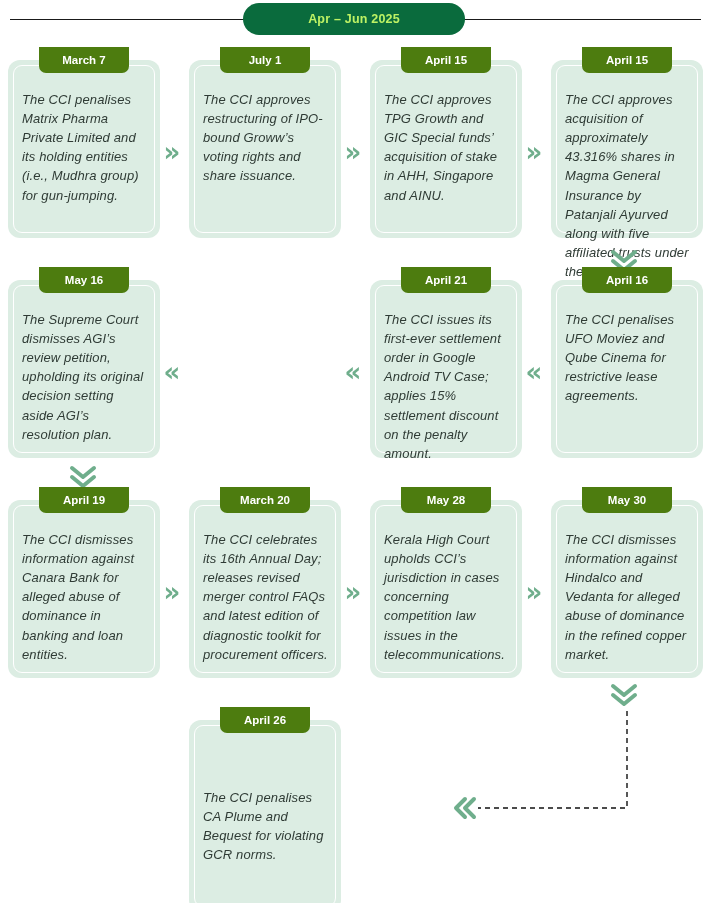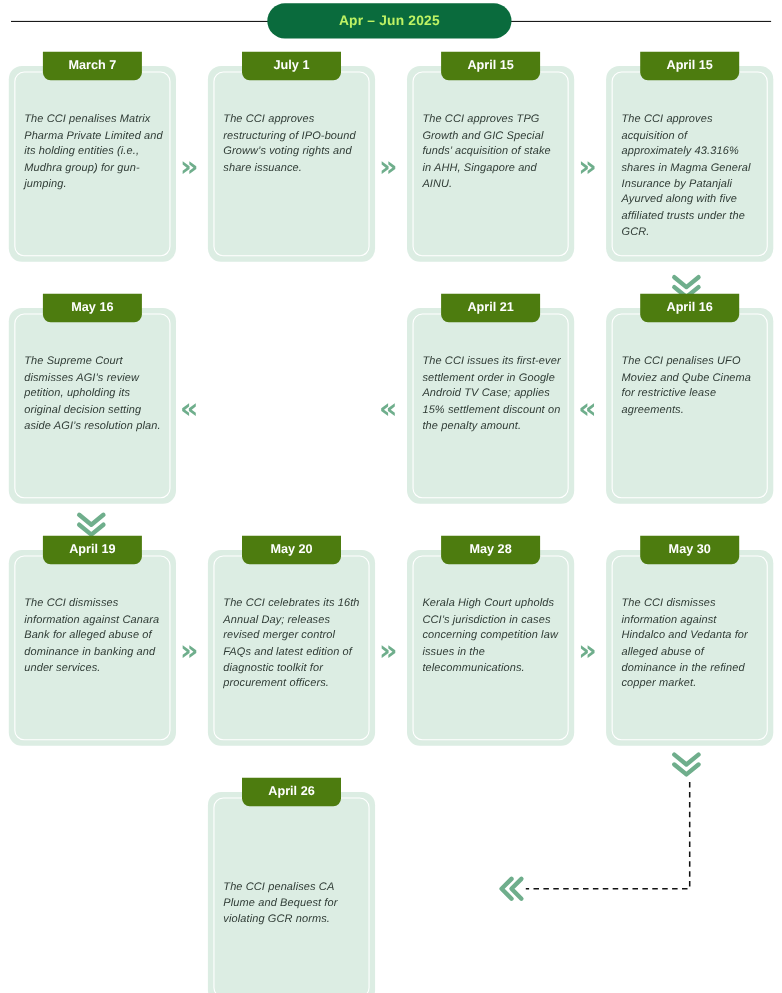--- a/index.html
+++ b/index.html
@@ -53,22 +53,22 @@
     position:absolute; left:31px; top:-13px;
     width:90px; height:26px;
     background:#4d7c0f;
     border-radius:0 0 7px 7px;
     display:flex; align-items:center; justify-content:center;
     color:#ffffff; font-size:11.5px; font-weight:bold;
     z-index:3;
   }
   .card-body{
     position:absolute; left:14px; right:12px; top:30px;
-    font-style:italic; font-size:10px; line-height:1.47;
-    color:#2f3b35; letter-spacing:.01em;margin-top:12px;
+    font-style:italic; font-size:13px; line-height:1.47;
+    color:#2f3b35; letter-spacing:.01em;
   }
   .card.tall{ height:192px; }
 
   
   .chev-h{
     position:absolute; top:0; width:34px; height:220px;
     display:flex; align-items:center; justify-content:center;
     color:#6fae8c; font-size:26px; font-weight:bold; line-height:1;
     font-family:"DejaVu Sans", sans-serif;
   }
@@ -139,27 +139,27 @@
       <div class="card-inner"></div>
       <div class="card-pill">April 16</div>
       <div class="card-body">The CCI penalises UFO Moviez and Qube Cinema for restrictive lease agreements.</div>
     </div>
   </div>
 
   <div class="row">
     <div class="card col1">
       <div class="card-inner"></div>
       <div class="card-pill">April 19</div>
-      <div class="card-body">The CCI dismisses information against Canara Bank for alleged abuse of dominance in banking and under services.</div>
+      <div class="card-body">The CCI dismisses information against Canara Bank for alleged abuse of dominance in banking and loan entities.</div>
     </div>
     <div class="chev-h g1">»</div>
 
     <div class="card col2">
       <div class="card-inner"></div>
-      <div class="card-pill">May 20</div>
+      <div class="card-pill">March 20</div>
       <div class="card-body">The CCI celebrates its 16th Annual Day; releases revised merger control FAQs and latest edition of diagnostic toolkit for procurement officers.</div>
     </div>
     <div class="chev-h g2">»</div>
 
     <div class="card col3">
       <div class="card-inner"></div>
       <div class="card-pill">May 28</div>
       <div class="card-body">Kerala High Court upholds CCI’s jurisdiction in cases concerning competition law issues in the telecommunications.</div>
     </div>
     <div class="chev-h g3">»</div>

